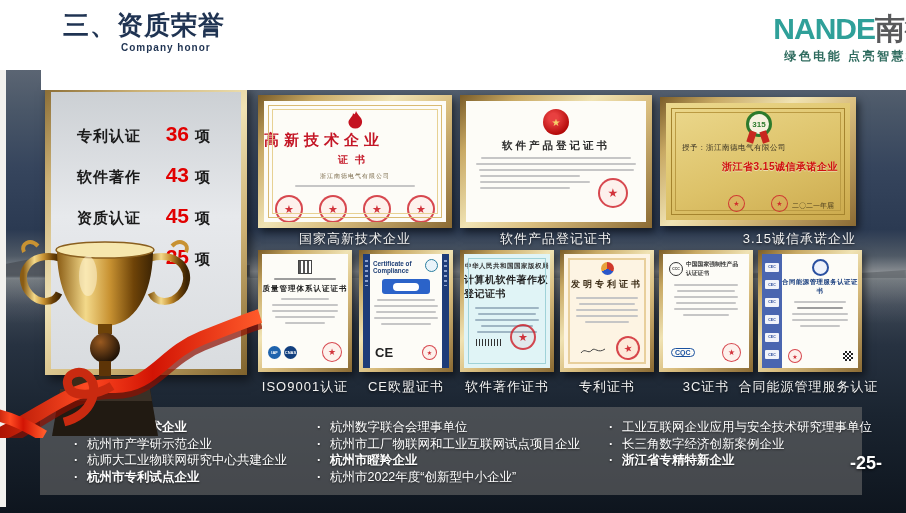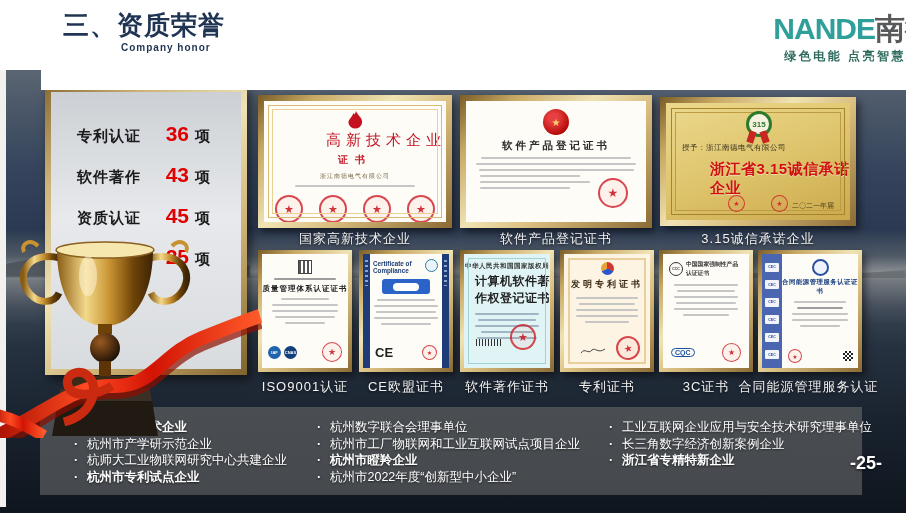--- a/index.html
+++ b/index.html
@@ -53,21 +53,21 @@
   .ln.dk{background:#9d9d9d;}
   .ln.bl{background:#9fb6c4;}
 
   .stamp{border-radius:50%;border:2px solid rgba(205,30,40,.8);color:rgba(205,30,40,.9);
          display:flex;align-items:center;justify-content:center;background:rgba(255,60,60,.06);}
 
   
   .border-in{position:absolute;inset:4px;border:1px solid #d9ba72;pointer-events:none;}
   .border-in2{position:absolute;inset:8px;border:1px solid #e7d193;pointer-events:none;}
   .c1-flame{display:block;margin:10px auto 2px;}
-  .c1-title{text-align:right;font-size:15px;font-weight:normal;color:#c41626;letter-spacing:5px;}
+  .c1-title{text-align:left;font-size:15px;font-weight:bold;color:#c41626;letter-spacing:5px;}
   .c1-sub{text-align:center;font-size:10px;font-weight:bold;color:#c41626;letter-spacing:7px;margin-top:3px;}
   .c1-org{text-align:center;font-size:6px;color:#7a6a4a;margin-top:5px;letter-spacing:1px;}
   .c1-stamps{display:flex;justify-content:center;gap:16px;margin-top:8px;}
   .c1-stamps .stamp{width:24px;height:24px;font-size:11px;}
 
   
   .c2-emblem{width:26px;height:26px;border-radius:50%;margin:8px auto 4px;
     background:radial-gradient(circle at 40% 35%,#e84040 20%,#b00606 75%);
     display:flex;align-items:center;justify-content:center;color:#f5d26a;font-size:10px;}
   .c2-title{text-align:center;font-size:10.5px;font-weight:bold;color:#2a2a2a;letter-spacing:3px;}
@@ -77,21 +77,21 @@
   .plaque .cert-inner{background:linear-gradient(160deg,#ecd98e 0%,#ddc269 55%,#cba94c 100%);}
   .p-border{position:absolute;inset:5px;border:1px solid #a5842e;}
   .p-border2{position:absolute;inset:9px;border:1px solid #bb9b43;}
   .badge315{position:relative;width:24px;height:24px;margin:8px auto 0;}
   .badge-ring{width:20px;height:20px;border-radius:50%;border:3px solid #2c7a2c;background:#f6f2df;margin:0 auto;
     display:flex;align-items:center;justify-content:center;font-size:8px;color:#2c7a2c;font-weight:bold;}
   .rib{position:absolute;top:20px;width:7px;height:12px;background:#c8271f;}
   .rib-l{left:2px;transform:rotate(18deg);}
   .rib-r{right:2px;transform:rotate(-18deg);}
   .c3-award{font-size:7.5px;color:#3a3323;margin:8px 0 0 16px;letter-spacing:.5px;}
-  .c3-title{font-size:15px;font-weight:bold;color:#d01010;letter-spacing:.5px;margin-top:7px;
+  .c3-title{text-align:center;font-size:10px;font-weight:bold;color:#d01010;letter-spacing:.5px;margin-top:7px;
             text-shadow:0 1px 0 rgba(255,255,255,.45);padding-left:44px;}
   .c3-bottom{position:absolute;left:0;right:0;bottom:8px;display:flex;align-items:flex-end;justify-content:center;gap:26px;}
   .c3-bottom .stamp{width:15px;height:15px;font-size:7px;border-width:1.5px;}
   .c3-year{position:absolute;right:16px;bottom:9px;font-size:7px;color:#4a3c1c;}
 
   
   .bc{width:94px;height:122px;padding:4px;}
 
   
   .c4-icon{width:12px;height:12px;border:1px solid #444;margin:6px auto 3px;
@@ -113,21 +113,21 @@
   .c5-pill{width:48px;height:15px;margin:5px auto;background:#2b63c9;border-radius:3px;
     display:flex;align-items:center;justify-content:center;}
   .c5-pill b{width:26px;height:8px;background:#fff;border-radius:4px;}
   .c5-ce{position:absolute;left:12px;bottom:8px;font-size:13px;font-weight:bold;color:#222;}
   .c5-stamp{position:absolute;right:12px;bottom:8px;width:13px;height:13px;font-size:6px;border-width:1.5px;}
 
   
   .c6 .cert-inner{background:#e0f4f6;}
   .c6-border{position:absolute;inset:4px;border:1px solid #9fd2d8;}
   .c6-t1{text-align:center;font-size:6.5px;font-weight:bold;color:#333;margin-top:8px;letter-spacing:.5px;}
-  .c6-t2{text-align:right;font-size:12px;font-weight:bold;color:#222;margin-top:2px;letter-spacing:.5px;}
+  .c6-t2{text-align:left;font-size:10px;font-weight:bold;color:#222;margin-top:2px;letter-spacing:.5px;}
   .c6-stamp{position:absolute;right:14px;bottom:18px;width:22px;height:22px;font-size:11px;}
   .c6-bar{position:absolute;left:12px;bottom:22px;width:26px;height:7px;
     background:repeating-linear-gradient(90deg,#333 0 1px,#e0f4f6 1px 3px);}
 
   
   .c7 .cert-inner{background:#fdf4e3;}
   .c7-border{position:absolute;inset:4px;border:2px solid #e8cf9c;}
   .c7-logo{width:13px;height:13px;border-radius:50%;margin:8px auto 3px;
     background:conic-gradient(#d0392b 0 120deg,#2b57c9 120deg 240deg,#e8a23c 240deg 360deg);}
   .c7-title{text-align:center;font-size:9px;font-weight:bold;color:#3a2a14;letter-spacing:3px;}
@@ -267,21 +267,21 @@
       <div class="c3-bottom">
         <div class="stamp">★</div>
           <div class="stamp">★</div>
       </div>
       <div class="c3-year">二〇二一年届</div>
     </div>
   </div>
 
   <div class="caption" style="left:258px;top:230px;width:194px;">国家高新技术企业</div>
   <div class="caption" style="left:460px;top:230px;width:192px;">软件产品登记证书</div>
-  <div class="caption" style="left:660px;top:230px;width:196px;">3.15诚信承诺企业</div>
+  <div class="caption" style="left:660px;top:230px;width:196px;text-align:right;">3.15诚信承诺企业</div>
 
   <div class="cert bc" style="left:258px;top:250px;">
     <div class="cert-inner">
       <div class="c4-icon"></div>
       <div class="ln dk" style="width:62px;"></div>
       <div class="c4-title">质量管理体系认证证书</div>
       <div class="ln" style="width:48px;"></div>
       <div class="ln" style="width:66px;"></div>
       <div class="ln" style="width:66px;"></div>
       <div class="ln" style="width:60px;"></div>

